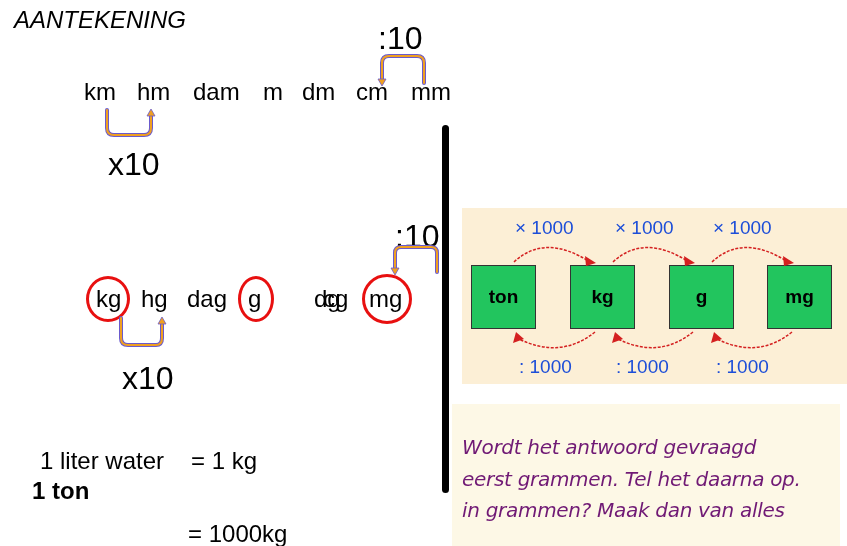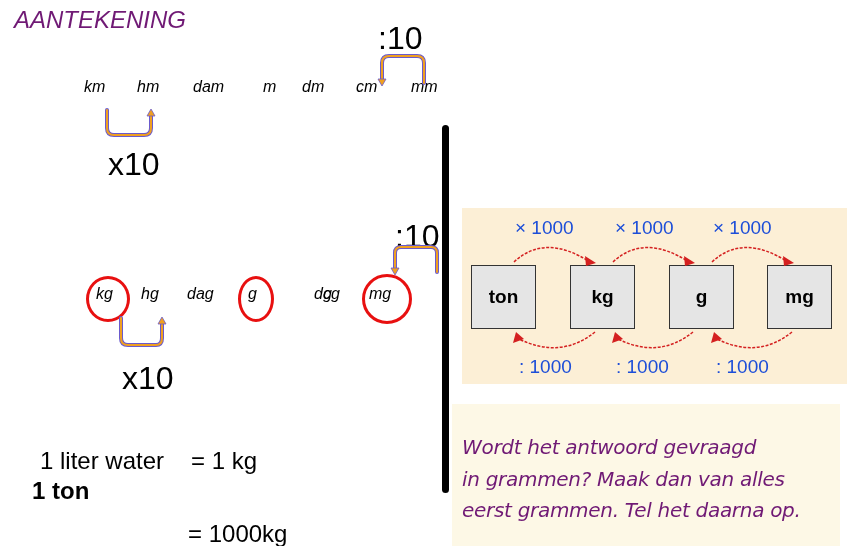--- a/index.html
+++ b/index.html
@@ -1,24 +1,24 @@
 <!DOCTYPE html>
 <html><head>
 <meta charset="utf-8">
 <style>
   html, body { margin:0; padding:0; background:#ffffff; }
   body { width:847px; height:546px; position:relative; overflow:hidden; font-family:"Liberation Sans", sans-serif; color:#000; }
   .abs { position:absolute; white-space:pre; }
-  .title { left:14px; top:6px; font-size:24px; font-style:italic; color:#701a75; }
-  .row { font-size:16px;font-style:italic; }
+  .title { left:14px; top:6px; font-size:24px; font-style:italic; color:#000000; }
+  .row { font-size:24px; }
   .lbl { font-size:32px; }
   .circle { position:absolute; border:3px solid #e81010; border-radius:50%; box-sizing:border-box; }
   .vline { position:absolute; left:442px; top:125px; width:7px; height:368px; background:#000; border-radius:4px; }
   .panel-top { position:absolute; left:462px; top:208px; width:385px; height:176px; background:#fcefd6; }
-  .box { position:absolute; width:65px; height:64px; background:#e5e5e5; border:1.5px solid #333; box-sizing:border-box;
+  .box { position:absolute; width:65px; height:64px; background:#22c55e; border:1.5px solid #333; box-sizing:border-box;
          font-weight:bold; font-size:19px; display:flex; align-items:center; justify-content:center; }
   .conv { position:absolute; font-size:19px; color:#1d4ed8; }
   .panel-bot { position:absolute; left:452px; top:404px; width:388px; height:142px; background:#fdf8e6; }
   .note { position:absolute; left:462px; top:432px; font-family:"DejaVu Sans", sans-serif; font-size:20px; line-height:31.5px; color:#701a75; font-style:italic; letter-spacing:-0.3px; }
   .eq { font-size:24px; line-height:30px; }
   svg { position:absolute; left:0; top:0; overflow:visible; }
 </style>
 </head>
 <body>
 
@@ -94,20 +94,20 @@
     <path d="M783 256 L794 263 L784 266 Z"></path>
     <path d="M513 343 L516 332 L524 339 Z"></path>
     <path d="M612 343 L615 332 L623 339 Z"></path>
     <path d="M711 343 L714 332 L722 339 Z"></path>
   </g>
 </svg>
 
 <div class="panel-bot"></div>
 <div class="note">
   <div>Wordt het antwoord gevraagd</div>
+  <div>eerst grammen. Tel het daarna op.</div>
   <div>in grammen? Maak dan van alles</div>
-  <div>eerst grammen. Tel het daarna op.</div>
 </div>
 
 <div class="abs eq" style="left:40px; top:446px;">1 liter water</div>
 <div class="abs eq" style="left:191px; top:446px;">= 1 kg</div>
 <div class="abs eq" style="left:32px; top:476px;font-weight:bold;">1 ton</div>
 <div class="abs eq" style="left:188px; top:476px;margin-top:43px;">= 1000kg</div>
 
 </body></html>

